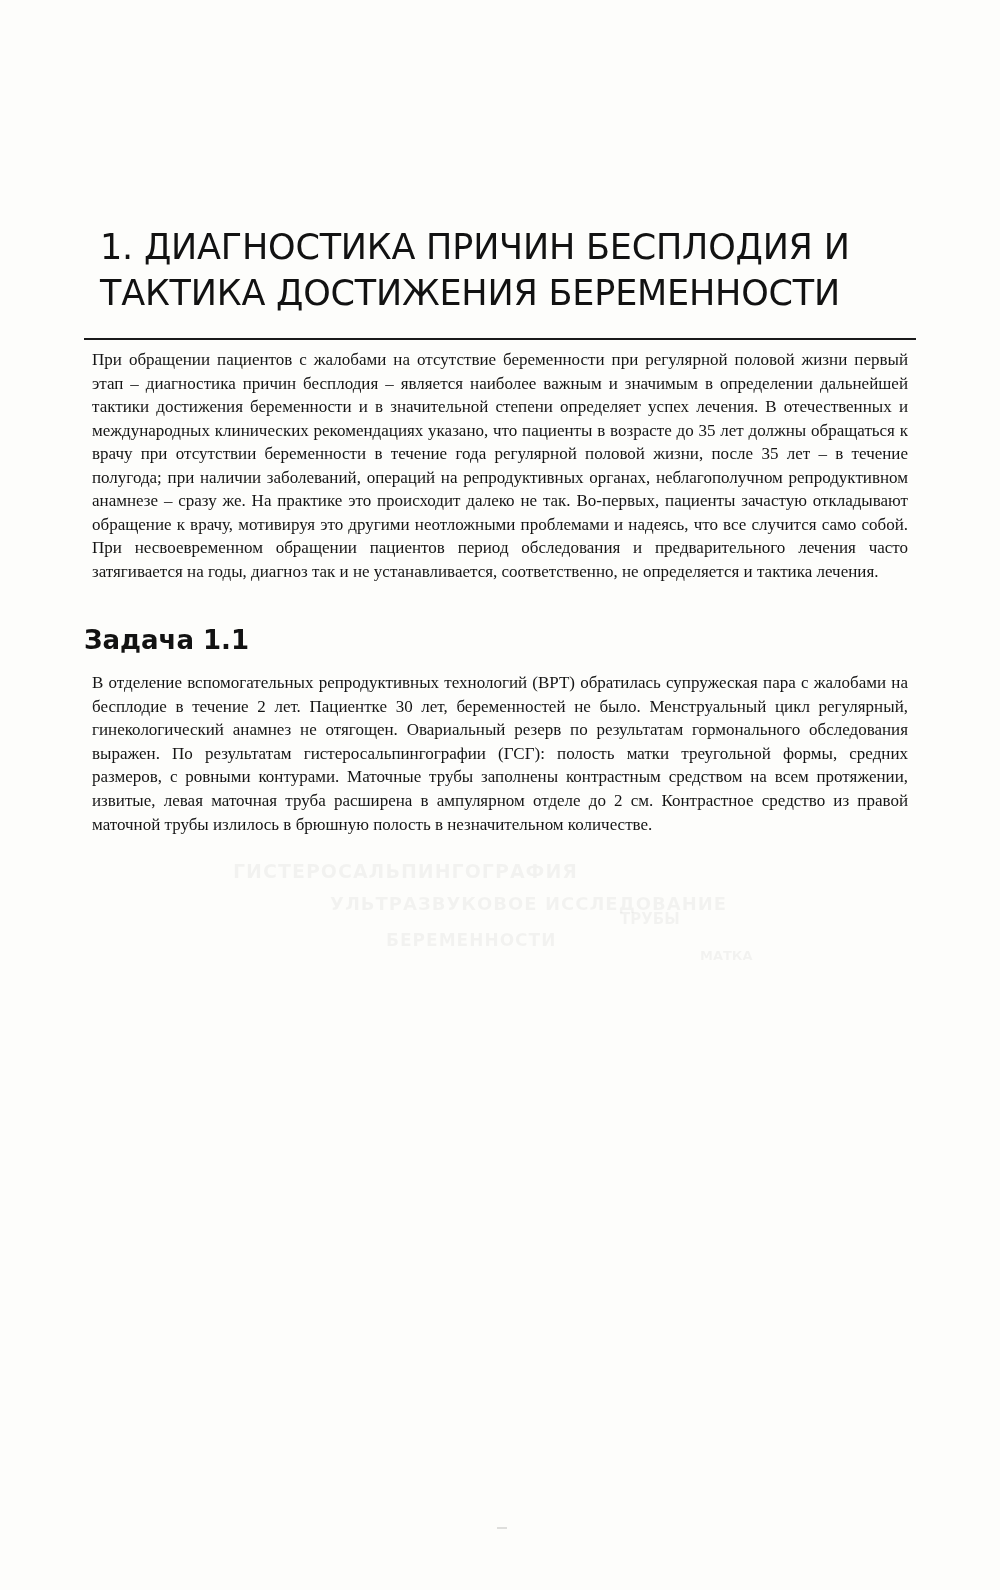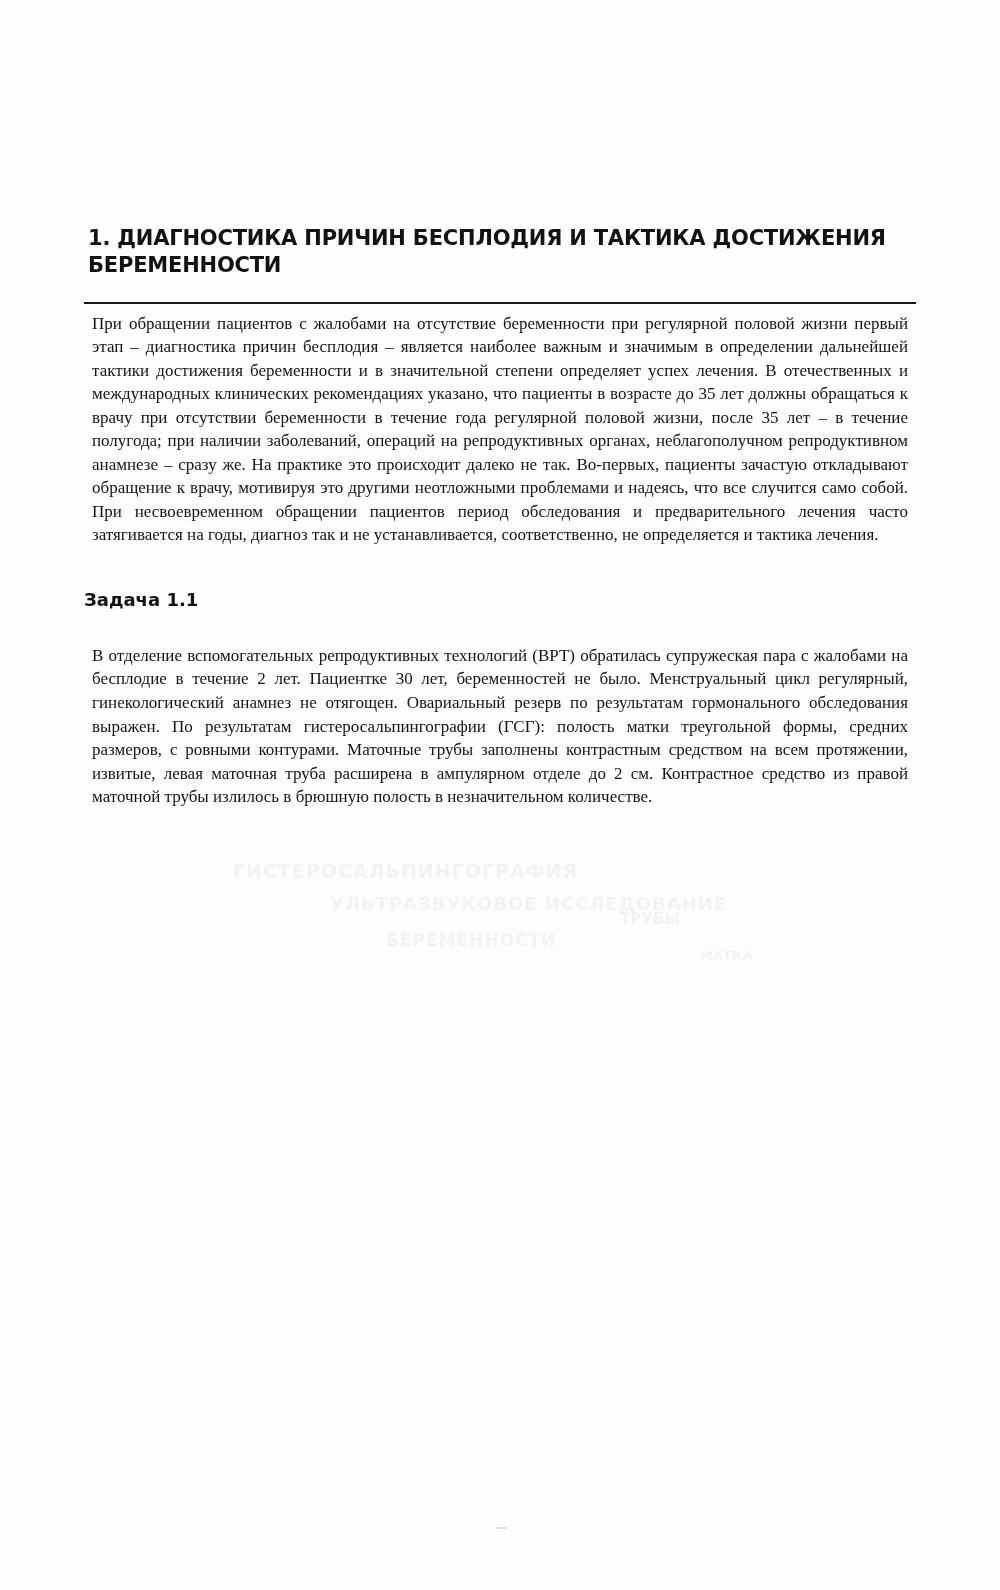--- a/index.html
+++ b/index.html
@@ -25,26 +25,26 @@
 
   .content {
     position: absolute;
     left: 84px;
     top: 225px;
     width: 832px;
   }
 
   .chapter-title {
     font-family: "DejaVu Sans", sans-serif;
-    font-weight: bold;
-    font-size: 21px;
+    font-weight: normal;
+    font-size: 35px;
     line-height: 1.30;
     letter-spacing: -0.2px;
     color: #121212;
-    margin: 0 0 0 4px;
+    margin: 0 0 0 16px;
     text-transform: none;
   }
 
   .title-rule {
     margin-top: 22px;
     border-top: 2.5px solid #1b1b1b;
     width: 100%;
     height: 0;
   }
 
@@ -59,23 +59,23 @@
     hyphens: manual;
   }
 
   .first-para {
     margin-top: 30px;
   }
 
   h2.task-title {
     font-family: "DejaVu Sans", sans-serif;
     font-weight: bold;
-    font-size: 18px;
+    font-size: 26px;
     color: #121212;
-    margin: 42px 0 34px 0;
+    margin: 42px 0 16px 0;
   }
 
   
   .ghost {
     position: absolute;
     font-family: "DejaVu Sans", sans-serif;
     font-weight: bold;
     color: rgba(0, 0, 0, 0.045);
     white-space: nowrap;
     pointer-events: none;

